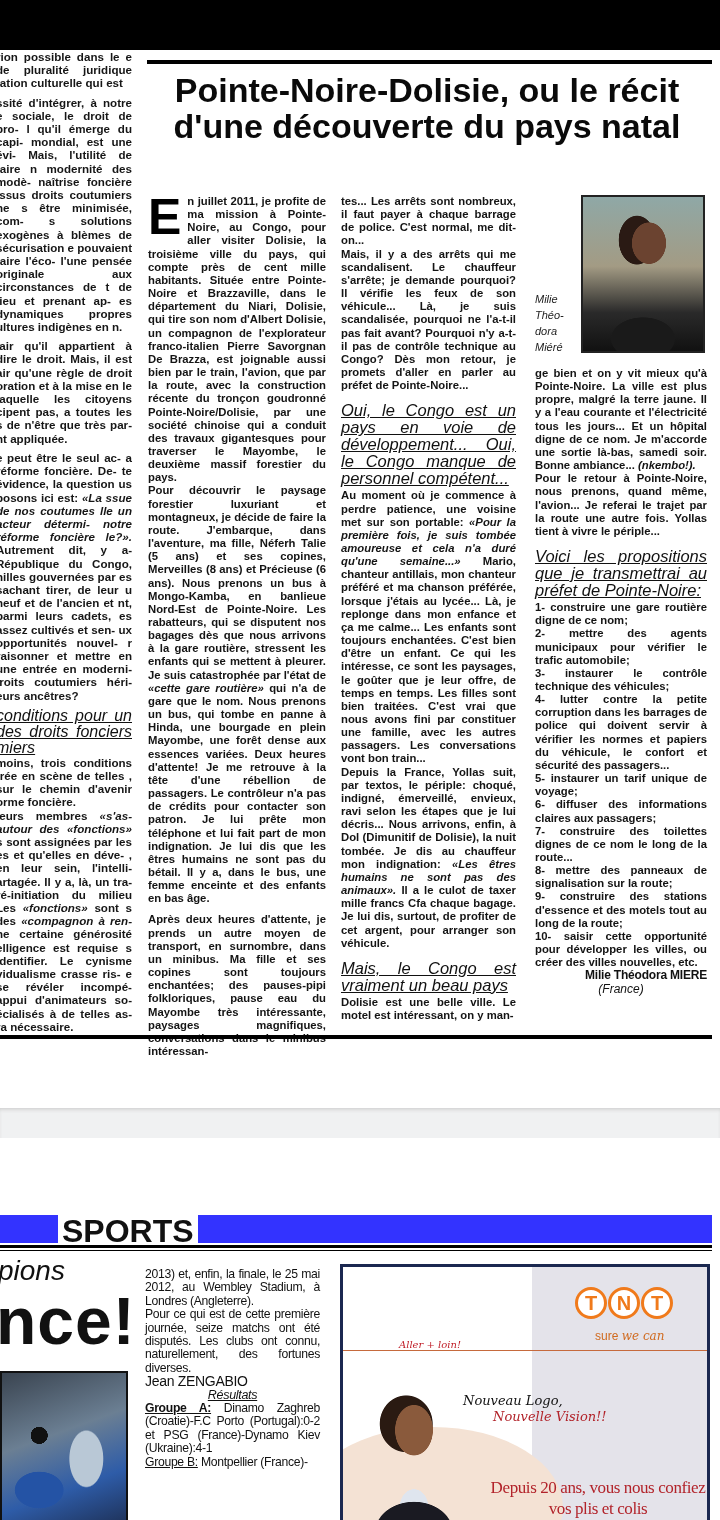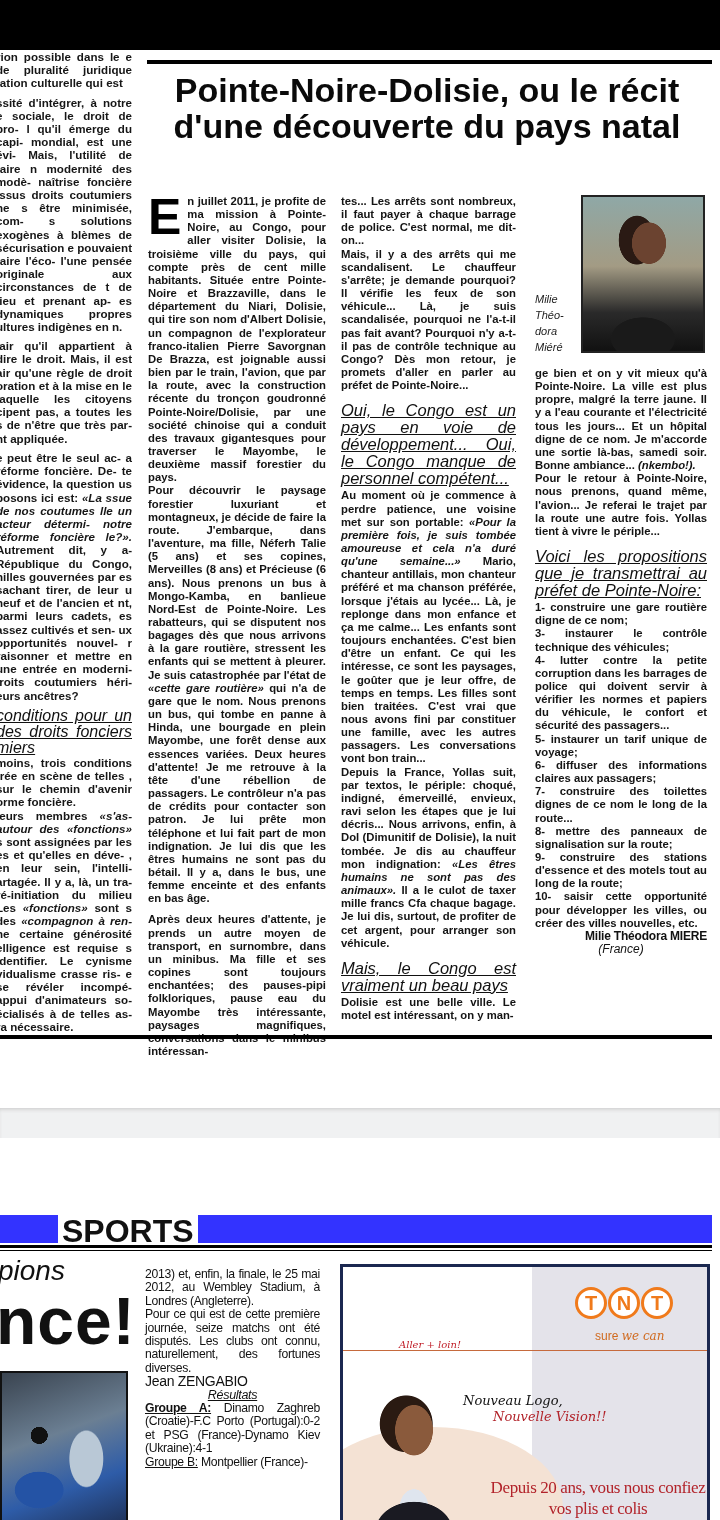--- a/index.html
+++ b/index.html
@@ -142,20 +142,21 @@
   <div class="col c3">
     <div class="photo-wrap">
       <div class="caption">Milie Théo-dora Miéré</div>
       <div class="photo"></div>
     </div>
     <p><span>ge bien et on y vit mieux qu'à Pointe-Noire. La ville est plus propre, malgré la terre jaune. Il y a l'eau courante et l'électricité tous les jours... Et un hôpital digne de ce nom. Je m'accorde une sortie là-bas, samedi soir. Bonne ambiance...</span> <em>(nkembo!).</em></p>
     <p>Pour le retour à Pointe-Noire, nous prenons, quand même, l'avion... Je referai le trajet par la route une autre fois. Yollas tient à vivre le périple...</p>
     <p class="subhead">Voici les propositions que je transmettrai au préfet de Pointe-Noire:</p>
     <div>
       <p>1- construire une gare routière digne de ce nom;</p>
+      <p>2- mettre des agents municipaux pour vérifier le trafic automobile;</p>
       <p>3- instaurer le contrôle technique des véhicules;</p>
       <p>4- lutter contre la petite corruption dans les barrages de police qui doivent servir à vérifier les normes et papiers du véhicule, le confort et sécurité des passagers...</p>
       <p>5- instaurer un tarif unique de voyage;</p>
       <p>6- diffuser des informations claires aux passagers;</p>
       <p>7- construire des toilettes dignes de ce nom le long de la route...</p>
       <p>8- mettre des panneaux de signalisation sur la route;</p>
       <p>9- construire des stations d'essence et des motels tout au long de la route;</p>
       <p>10- saisir cette opportunité pour développer les villes, ou créer des villes nouvelles, etc.</p>
     </div>
     <p class="signature">Milie Théodora MIERE</p>

